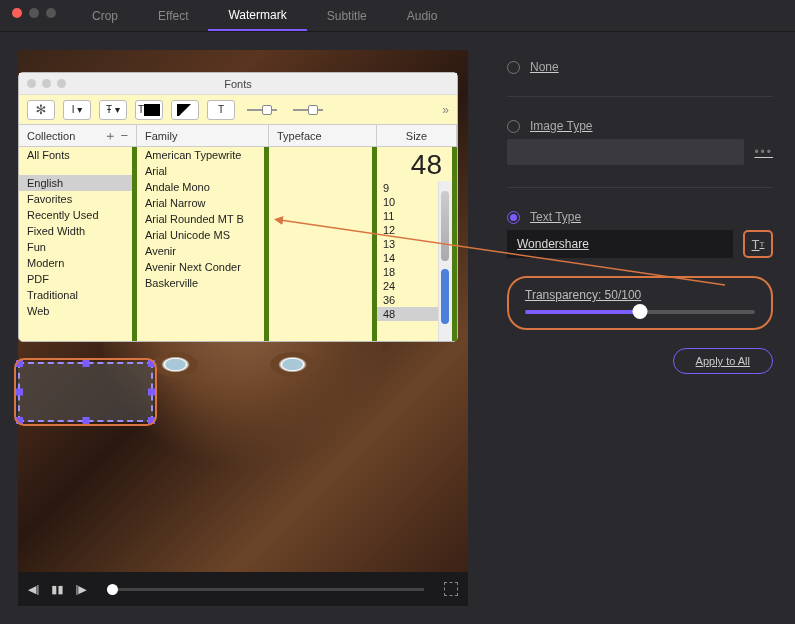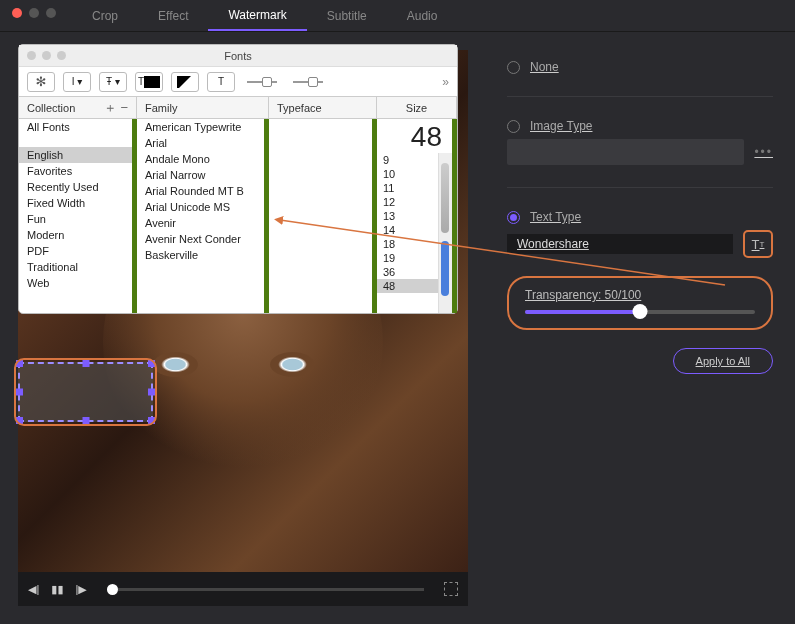--- a/index.html
+++ b/index.html
@@ -31,21 +31,21 @@
 .wm-handle.bc { bottom: -4px; left: 50%; transform: translateX(-50%); }
 .wm-outline { position: absolute; left: 14px; top: 326px; width: 143px; height: 68px; border: 2px solid #d97540; border-radius: 10px; pointer-events: none; }
 
 .playbar { position: absolute; bottom: 18px; left: 18px; width: 450px; height: 34px; background: #1a1a1c; display: flex; align-items: center; padding: 0 10px; gap: 12px; }
 .pb-btn { color: #ccc; font-size: 11px; cursor: pointer; }
 .pb-track { flex: 1; height: 3px; background: #444; position: relative; margin: 0 8px; }
 .pb-thumb { position: absolute; left: 0; top: -4px; width: 11px; height: 11px; background: #fff; border-radius: 50%; }
 .pb-fs { width: 14px; height: 14px; border: 1px dashed #888; }
 
 
-.fonts-panel { position: absolute; left: 18px; top: 44px; width: 440px; height: 270px; background: #ffffff; color: #222; border: 1px solid #bbb; border-radius: 5px; display: flex; flex-direction: column; font-size: 12px; }
+.fonts-panel { position: absolute; left: 18px; top: 72px; width: 440px; height: 270px; background: #fef9c3; color: #222; border: 1px solid #bbb; border-radius: 5px; display: flex; flex-direction: column; font-size: 12px; }
 .fp-titlebar { height: 22px; display: flex; align-items: center; justify-content: center; position: relative; background: #eee; border-bottom: 1px solid #ddd; }
 .fp-dots { position: absolute; left: 8px; display: flex; gap: 6px; }
 .fp-dot { width: 9px; height: 9px; border-radius: 50%; background: #ccc; }
 .fp-title { font-size: 11px; color: #444; }
 .fp-toolbar { height: 30px; display: flex; align-items: center; padding: 0 8px; gap: 8px; border-bottom: 1px solid #ccc; }
 .fp-tool { width: 28px; height: 20px; border: 1px solid #bbb; border-radius: 3px; background: #fff; display: flex; align-items: center; justify-content: center; font-size: 10px; }
 .fp-tool.gear::before { content: "✻"; color: #555; font-size: 13px; }
 .fp-swatch { width: 16px; height: 12px; background: #000; display: inline-block; }
 .fp-swatch.wht { background: linear-gradient(135deg,#000 49%,#fff 51%); }
 .fp-slider { width: 30px; height: 2px; background: #999; position: relative; margin: 0 4px; }
@@ -80,21 +80,21 @@
 
 .side { flex: 1; padding: 28px 22px 18px 22px; display: flex; flex-direction: column; gap: 18px; font-size: 12px; text-decoration: underline; }
 .radio-row { display: flex; align-items: center; gap: 10px; color: #aaa; }
 .radio { width: 13px; height: 13px; border: 1.5px solid #777; border-radius: 50%; position: relative; }
 .radio.checked { border-color: #7c5cff; }
 .radio.checked::after { content: ""; position: absolute; inset: 2px; background: #7c5cff; border-radius: 50%; }
 .img-field { display: flex; align-items: center; gap: 10px; margin-top: 6px; }
 .img-box { flex: 1; height: 26px; background: #3a3a3e; border-radius: 2px; }
 .img-dots { color: #777; letter-spacing: 2px; cursor: pointer; }
 .text-field { display: flex; align-items: center; gap: 10px; margin-top: 6px; }
-.text-input { flex: 1; height: 20px; background: #1a1a1c; border: none; color: #ddd; padding: 0 10px; font-size: 12px; }
+.text-input { flex: 1; height: 28px; background: #1a1a1c; border: none; color: #ddd; padding: 0 10px; font-size: 12px; }
 .font-btn { width: 30px; height: 28px; border: 2px solid #d97540; border-radius: 5px; display: flex; align-items: center; justify-content: center; color: #bbb; font-size: 13px; cursor: pointer; }
 .trans-box { border: 2px solid #d97540; border-radius: 20px; padding: 10px 16px 14px; }
 .trans-label { font-size: 12px; color: #bbb; margin-bottom: 8px; }
 .trans-track { height: 4px; background: #555; position: relative; border-radius: 2px; }
 .trans-fill { position: absolute; left: 0; top: 0; bottom: 0; background: #7c5cff; border-radius: 2px; }
 .trans-thumb { position: absolute; top: -6px; width: 15px; height: 15px; background: #fff; border-radius: 50%; transform: translateX(-50%); }
 .apply-btn { align-self: flex-end; border: 1.5px solid #7c5cff; color: #ccc; background: transparent; padding: 6px 22px; border-radius: 16px; font-size: 11px; cursor: pointer; }
 .bottom-btns { margin-top: auto; display: flex; gap: 14px; justify-content: flex-end; padding-bottom: 4px; }
 .btn { padding: 8px 30px; border-radius: 20px; font-size: 13px; cursor: pointer; border: none; }
 .btn.cancel { background: transparent; border: 1.5px solid #888; color: #ccc; }
@@ -256,21 +256,21 @@
       <div class="fp-size-big">48</div>
       <div class="fp-size-list">
         <div class="fp-sizes" id="col-sizes">
             <div class="fp-size-item">9</div>
             <div class="fp-size-item">10</div>
             <div class="fp-size-item">11</div>
             <div class="fp-size-item">12</div>
             <div class="fp-size-item">13</div>
             <div class="fp-size-item">14</div>
             <div class="fp-size-item">18</div>
-            <div class="fp-size-item">19</div>
+            <div class="fp-size-item">24</div>
             <div class="fp-size-item">36</div>
             <div class="fp-size-item sel">48</div>
           </div>
         <div class="fp-scroll">
             <div class="fp-scroll-thumb" style="top:10px;height:70px"></div>
             <div class="fp-scroll-thumb blue" style="top:88px;height:55px"></div>
           </div>
       </div>
     </div>
   </div>

